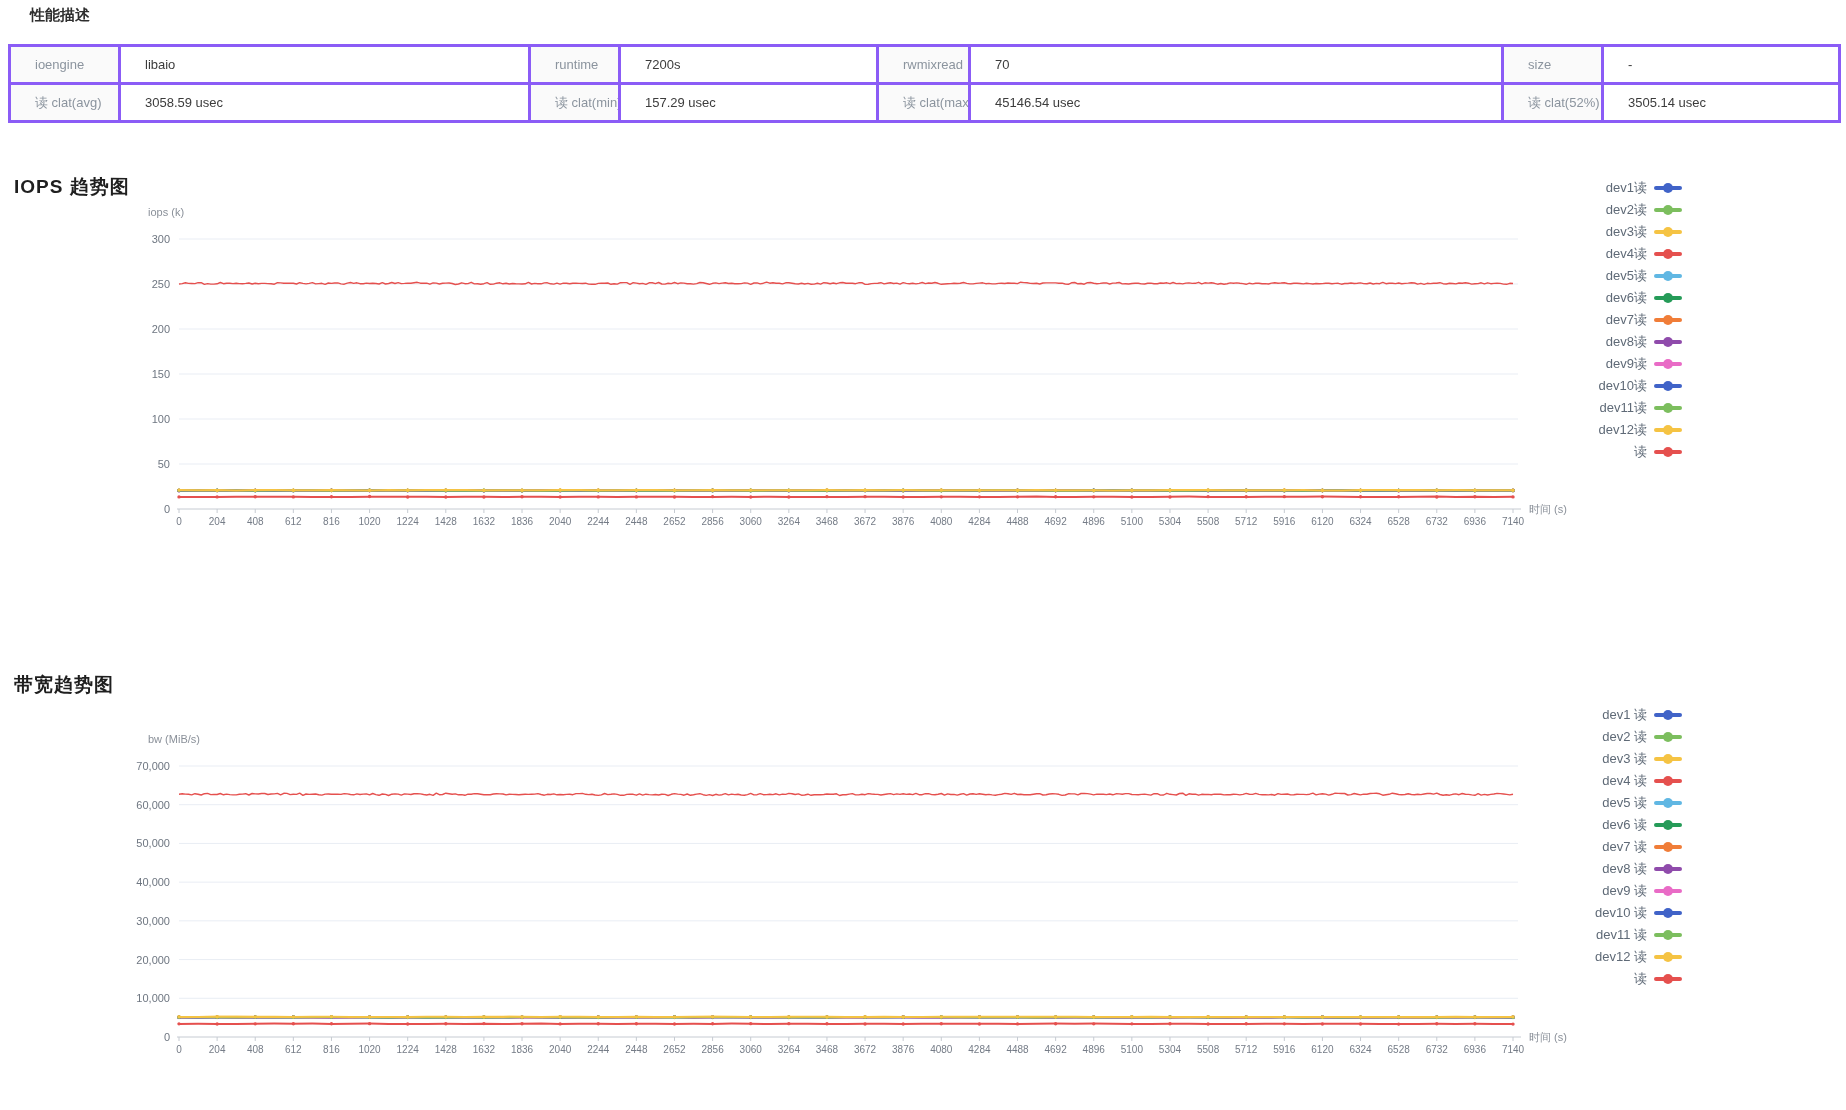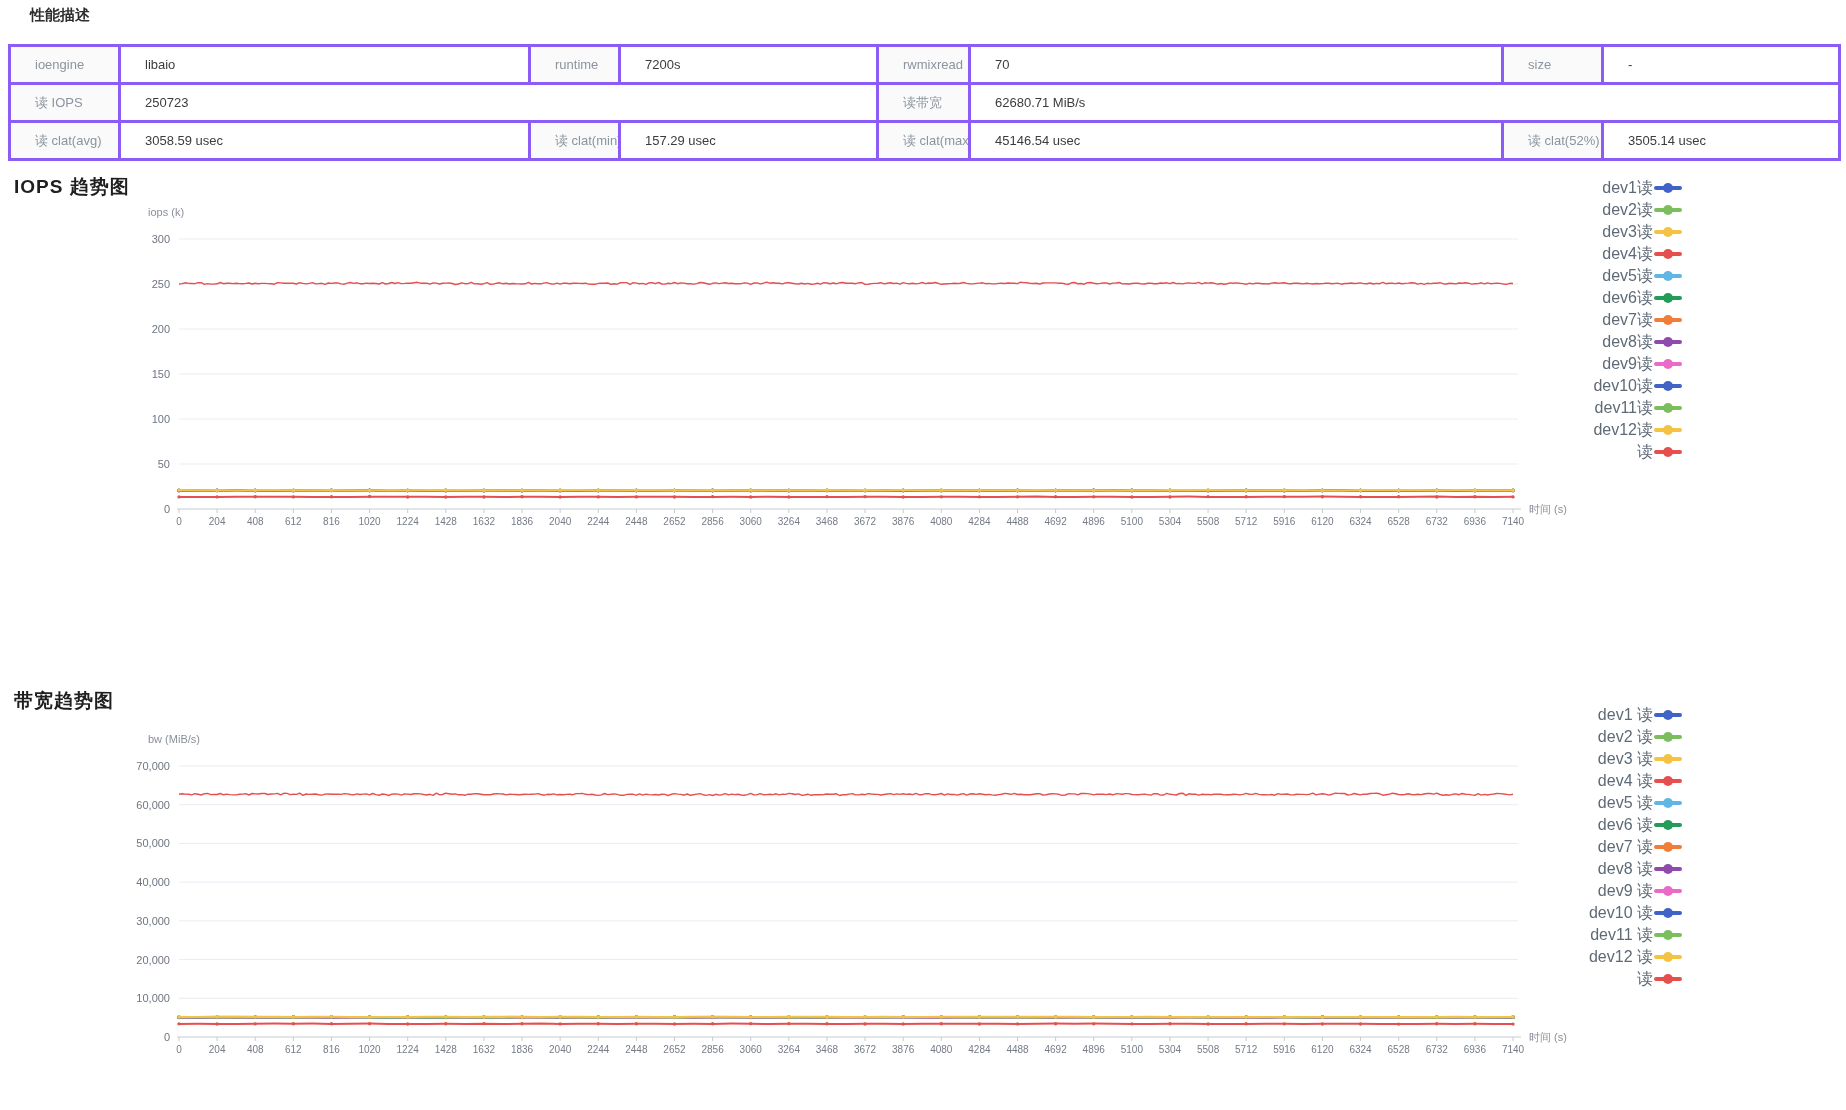--- a/index.html
+++ b/index.html
@@ -13,21 +13,21 @@
   td.lbl{background:#fafafa;color:#8b949e;padding-left:24px}
   td.val{background:#fff;color:#3c3c3c;padding-left:24px}
   .chart-title{position:absolute;left:14px;font-size:19px;font-weight:bold;color:#1f1f1f;letter-spacing:1px}
   .chart-svg{position:absolute;left:0;width:1846px;height:350px}
   #chart-iops{top:195px}
   #chart-bw{top:725px}
   .legend{position:absolute;right:164px;display:flex;flex-direction:column}
   #legend-iops{top:177px}
   #legend-bw{top:704px}
   .legend-row{display:flex;align-items:center;justify-content:flex-end;height:22px;cursor:pointer}
-  .legend-label{font-size:16px;color:#5f6a77;margin-right:1px}
+  .legend-label{font-size:13px;color:#5f6a77;margin-right:7px}
   .legend-marker{position:relative;width:28px;height:12px;flex:0 0 28px}
   .legend-line{position:absolute;left:0;top:4px;width:28px;height:4px;border-radius:2px}
   .legend-dot{position:absolute;left:9px;top:1px;width:10px;height:10px;border-radius:50%}
   svg text{font-family:"Liberation Sans",sans-serif}
 </style>
 </head>
 <body>
 
 <div class="page">
 
@@ -47,26 +47,20 @@
     <tbody>
         <tr>
       <td class="lbl">ioengine</td>
       <td class="val">libaio</td>
       <td class="lbl">runtime</td>
       <td class="val">7200s</td>
       <td class="lbl">rwmixread</td>
       <td class="val">70</td>
       <td class="lbl">size</td>
       <td class="val">-</td>
-    </tr>
-    <tr>
-      <td class="lbl">读 IOPS</td>
-      <td class="val" colspan="3">250723</td>
-      <td class="lbl">读带宽</td>
-      <td class="val" colspan="3">62680.71 MiB/s</td>
     </tr>
     <tr>
       <td class="lbl">读 clat(avg)</td>
       <td class="val">3058.59 usec</td>
       <td class="lbl">读 clat(min)</td>
       <td class="val">157.29 usec</td>
       <td class="lbl">读 clat(max)</td>
       <td class="val">45146.54 usec</td>
       <td class="lbl">读 clat(52%)</td>
       <td class="val">3505.14 usec</td>
@@ -729,21 +723,21 @@
       </div>
       <div class="legend-row">
         <span class="legend-label">读</span>
         <span class="legend-marker">
           <i class="legend-line" style="background: rgb(229, 80, 78);"></i>
           <i class="legend-dot" style="background: rgb(229, 80, 78);"></i>
         </span>
       </div>
     </div>
 
-  <div class="chart-title" style="top:688px">带宽趋势图</div>
+  <div class="chart-title" style="top:672px">带宽趋势图</div>
   <svg id="chart-bw" class="chart-svg" viewBox="0 0 1846 350">
       <g>
         <line x1="179" y1="273.2857142857143" x2="1518" y2="273.2857142857143" stroke="#e9edf4" stroke-width="1"></line>
         <line x1="179" y1="234.57142857142856" x2="1518" y2="234.57142857142856" stroke="#e9edf4" stroke-width="1"></line>
         <line x1="179" y1="195.85714285714286" x2="1518" y2="195.85714285714286" stroke="#e9edf4" stroke-width="1"></line>
         <line x1="179" y1="157.14285714285714" x2="1518" y2="157.14285714285714" stroke="#e9edf4" stroke-width="1"></line>
         <line x1="179" y1="118.42857142857142" x2="1518" y2="118.42857142857142" stroke="#e9edf4" stroke-width="1"></line>
         <line x1="179" y1="79.71428571428572" x2="1518" y2="79.71428571428572" stroke="#e9edf4" stroke-width="1"></line>
         <line x1="179" y1="41" x2="1518" y2="41" stroke="#e9edf4" stroke-width="1"></line>
       </g>

